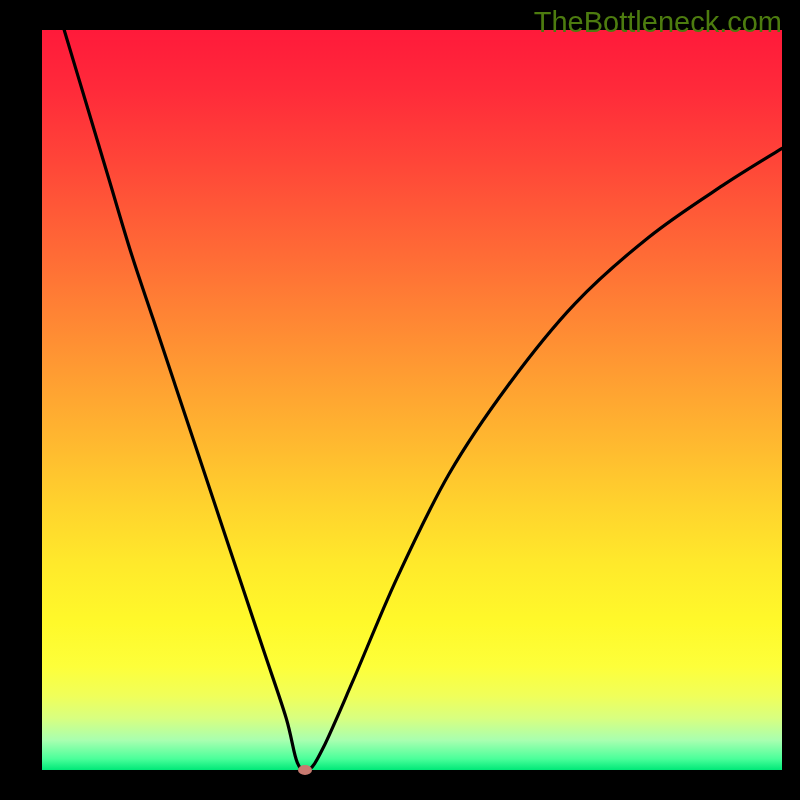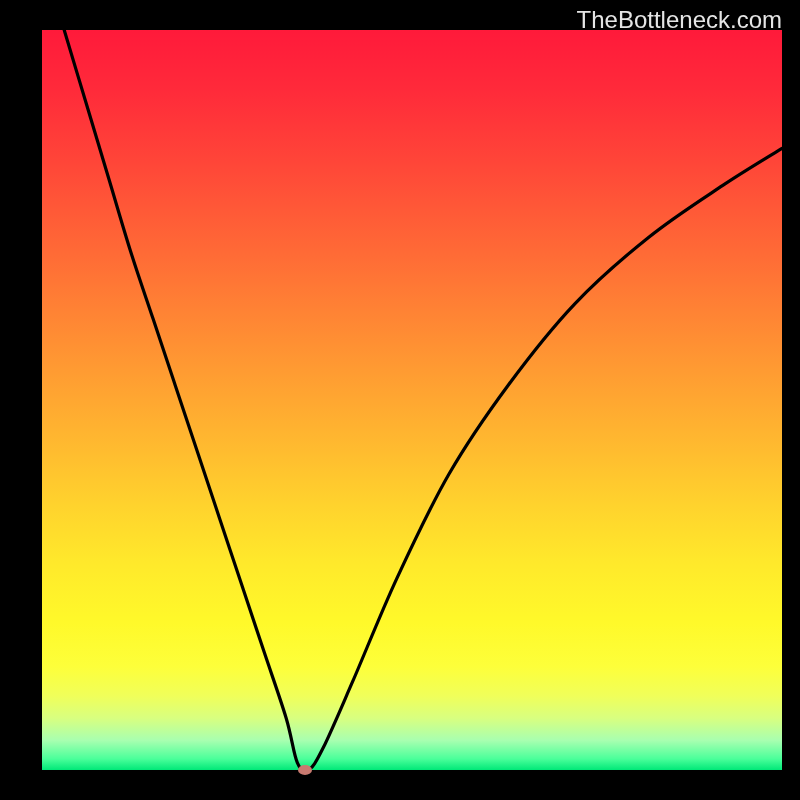--- a/index.html
+++ b/index.html
@@ -7,22 +7,22 @@
     width: 800px;
     height: 800px;
     background: #000;
     position: relative;
     font-family: Arial, sans-serif;
   }
   .watermark {
     position: absolute;
     top: 6px;
     right: 18px;
-    color: #e5e5e5;
-    font-size: 24px;
+    color: #4d7c0f;
+    font-size: 29px;
     font-weight: 500;
     z-index: 10;
   }
   .plot-area {
     position: absolute;
     left: 42px;
     top: 30px;
     width: 740px;
     height: 740px;
     background: linear-gradient(to bottom,

